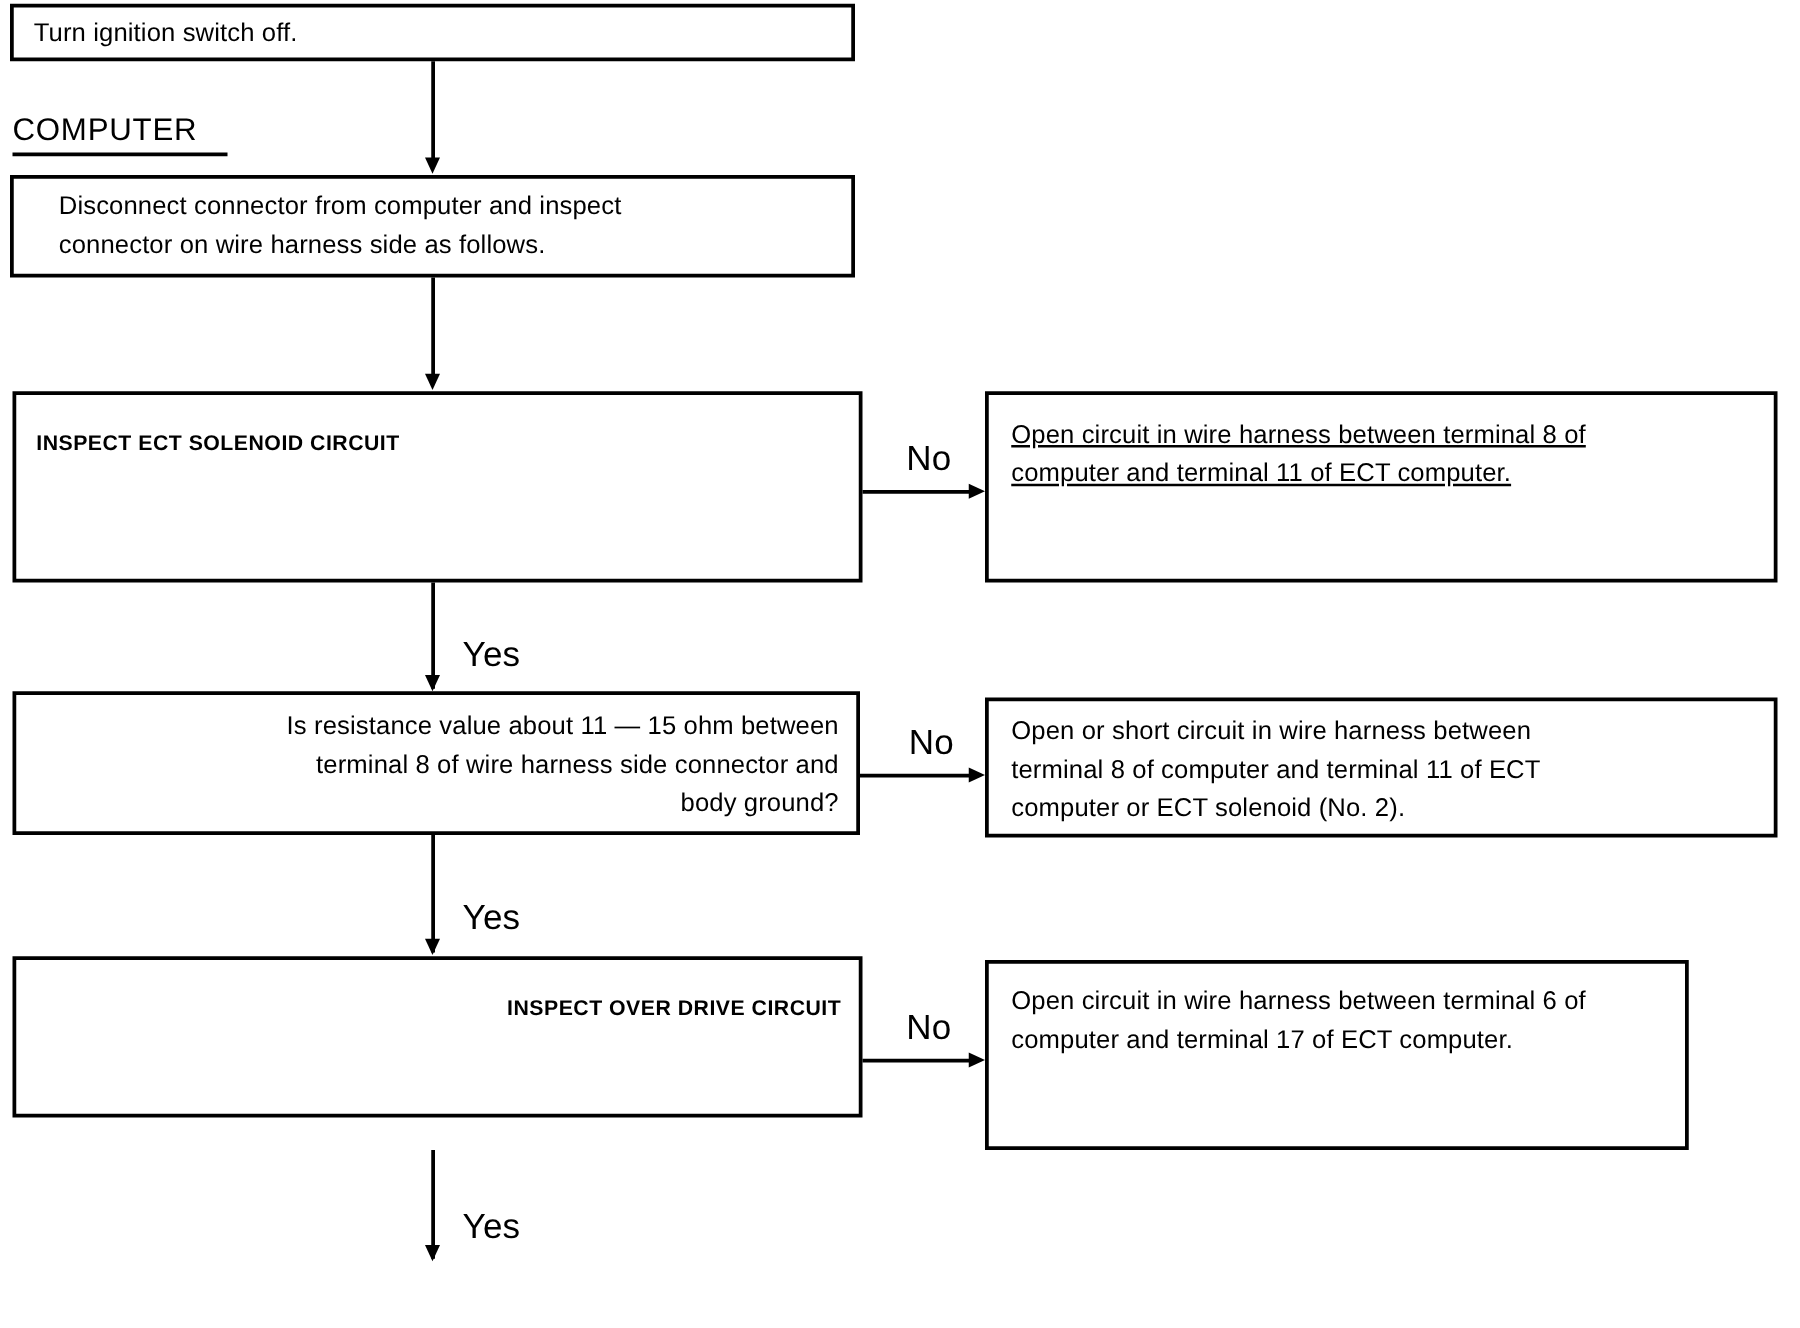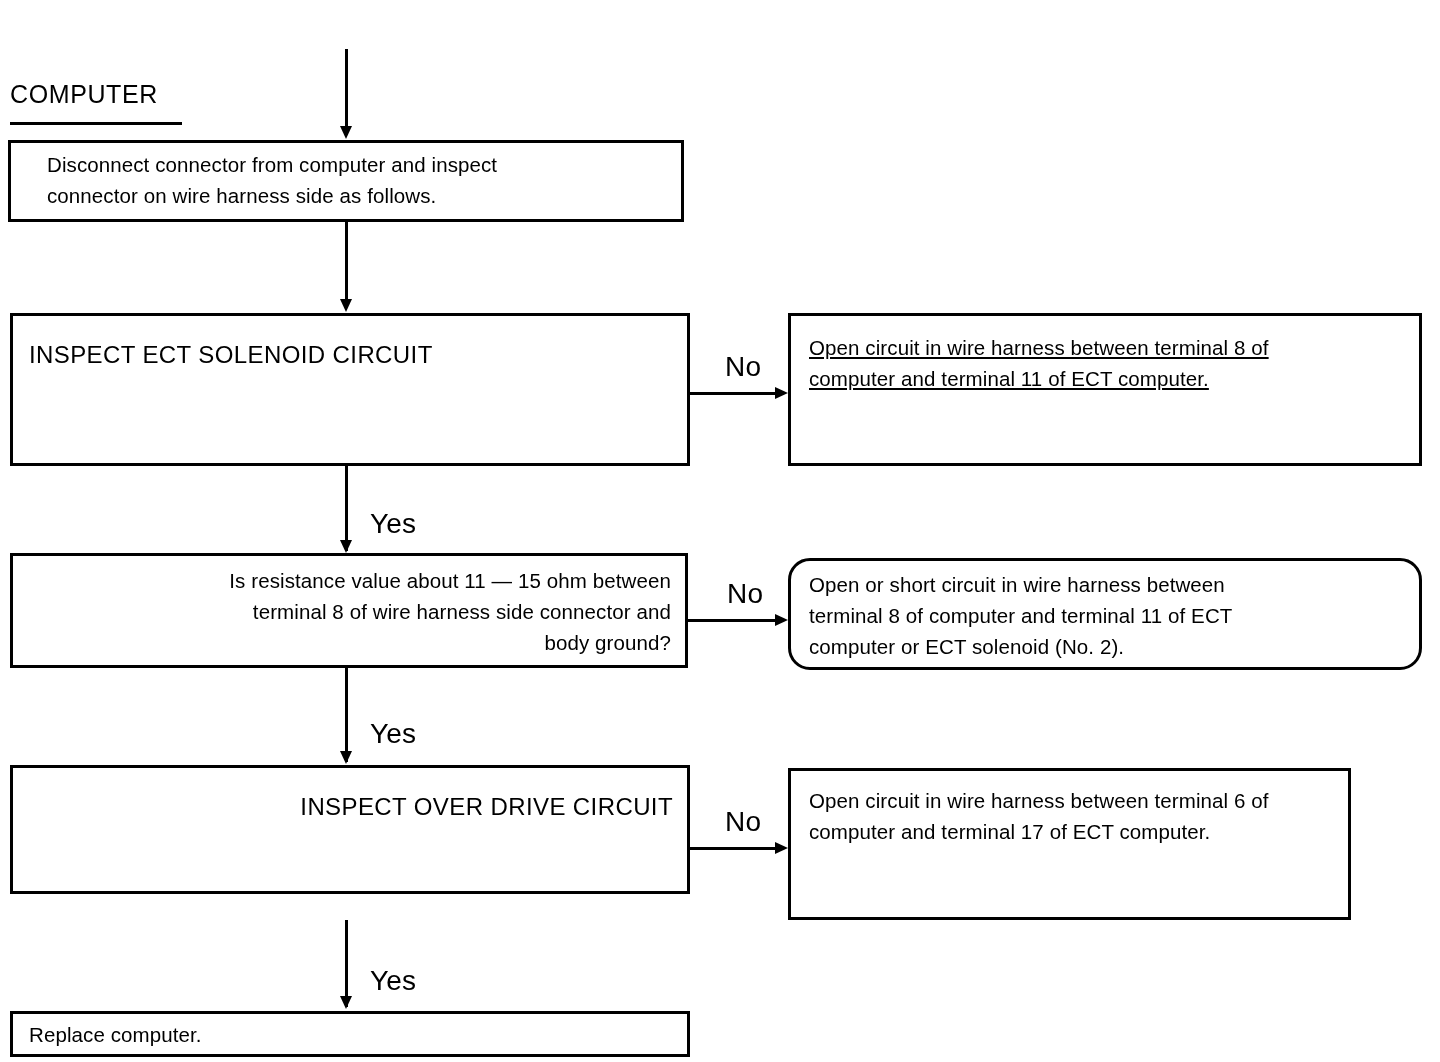--- a/index.html
+++ b/index.html
@@ -27,23 +27,23 @@
     background: #ffffff;
     padding: 8px 14px 8px 16px;
   }
   .box-text {
     font-size: 20.5px;
     line-height: 31px;
     letter-spacing: 0.1px;
     white-space: pre-line;
   }
   .box-heading {
-    font-size: 24px;
+    font-size: 17px;
     line-height: 31px;
-    font-weight: normal;
+    font-weight: bold;
     letter-spacing: 0.4px;
   }
 
   
   .section-heading {
     position: absolute;
     font-size: 25px;
     line-height: 28px;
     letter-spacing: 0.6px;
   }
@@ -85,25 +85,28 @@
     font-size: 28px;
     line-height: 22px;
     letter-spacing: 0.2px;
   }
 </style>
 </head>
 <body>
 
 <div id="canvas">
 
+  <div class="box" style="left:8px; top:3px; width:676px; height:46px; padding-top:5px;">
+    <div class="box-text">Turn ignition switch off.</div>
+  </div>
 
   <div class="vline" style="left:345px; top:49px; height:79px;"></div>
   <div class="arrow-down" style="left:340px; top:126px;"></div>
 
-  <div class="section-heading" style="left:10px; top:80px;">COMPUTER</div>
+  <div class="section-heading" style="left:10px; top:90px;">COMPUTER</div>
   <div class="section-heading-rule" style="left:10px; top:122px; width:172px;"></div>
 
   <div class="box" style="left:8px; top:140px; width:676px; height:82px; padding-top:6px;padding-left:36px;">
     <div class="box-text">Disconnect connector from computer and inspect
 connector on wire harness side as follows.</div>
   </div>
 
   <div class="vline" style="left:345px; top:222px; height:79px;"></div>
   <div class="arrow-down" style="left:340px; top:299px;"></div>
 
@@ -127,21 +130,21 @@
   <div class="box" style="left:10px; top:553px; width:678px; height:115px; padding-top:9px;text-align:right;">
     <div class="box-text">Is resistance value about 11 — 15 ohm between
 terminal 8 of wire harness side connector and
 body ground?</div>
   </div>
 
   <div class="edge-label" style="left:727px; top:583px;">No</div>
   <div class="hline" style="left:688px; top:619px; width:92px;"></div>
   <div class="arrow-right" style="left:775px; top:614px;"></div>
 
-  <div class="box" style="left:788px; top:558px; width:634px; height:112px; padding-top:8px; padding-left:18px;border-radius:22px;">
+  <div class="box" style="left:788px; top:558px; width:634px; height:112px; padding-top:8px; padding-left:18px;">
     <div class="box-text">Open or short circuit in wire harness between
 terminal 8 of computer and terminal 11 of ECT
 computer or ECT  solenoid (No. 2).</div>
   </div>
 
   <div class="vline" style="left:345px; top:668px; height:94px;"></div>
   <div class="arrow-down" style="left:340px; top:751px;"></div>
   <div class="edge-label" style="left:370px; top:723px;">Yes</div>
 
   <div class="box" style="left:10px; top:765px; width:680px; height:129px; padding-top:23px;text-align:right;">
@@ -154,17 +157,14 @@
 
   <div class="box" style="left:788px; top:768px; width:563px; height:152px; padding-top:14px; padding-left:18px;">
     <div class="box-text">Open circuit in wire harness between terminal 6 of
 computer and terminal 17 of ECT computer.</div>
   </div>
 
   <div class="vline" style="left:345px; top:920px; height:87px;"></div>
   <div class="arrow-down" style="left:340px; top:996px;"></div>
   <div class="edge-label" style="left:370px; top:970px;">Yes</div>
 
-  <div class="box" style="left:10px; top:1011px; width:680px; height:46px; padding-top:5px;">
-    <div class="box-text">Replace computer.</div>
-  </div>
 
 </div>
 
 </body></html>

